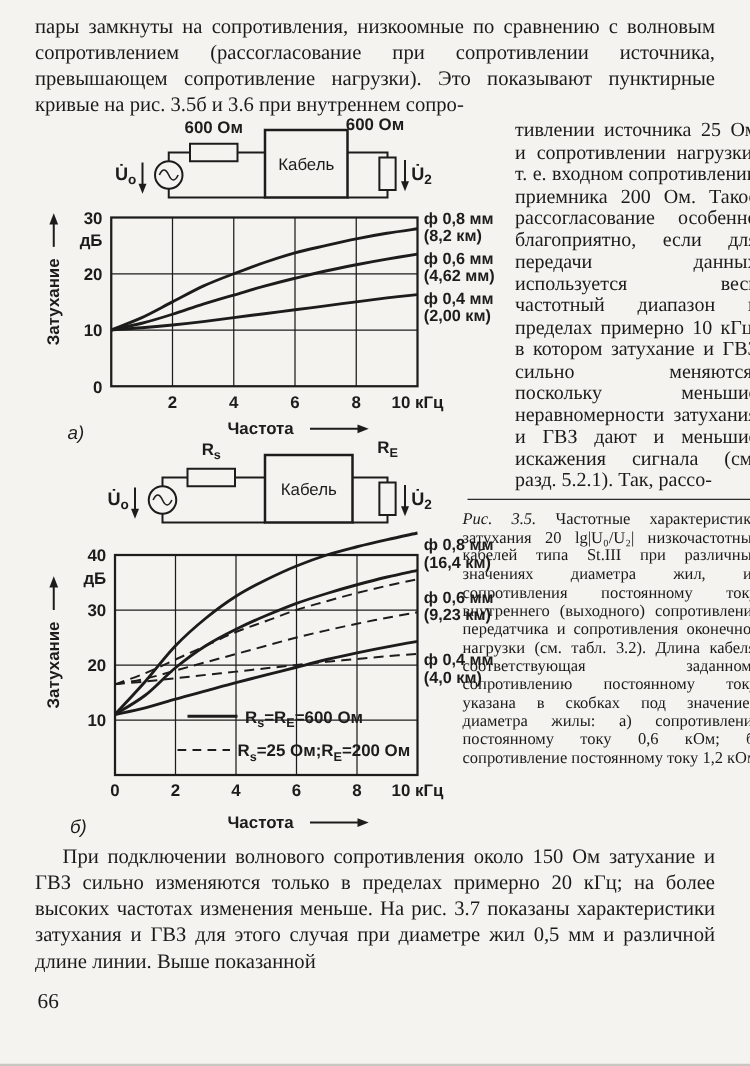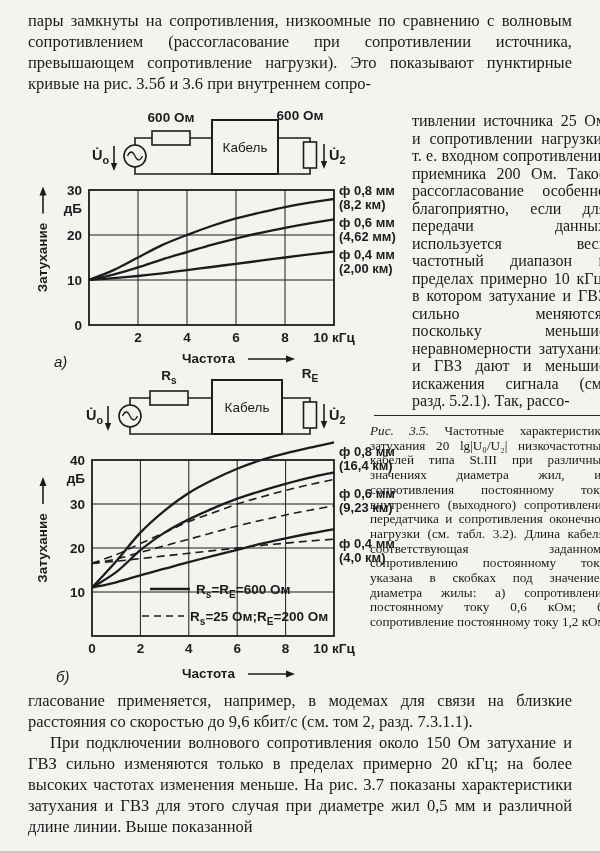--- a/index.html
+++ b/index.html
@@ -4,21 +4,21 @@
 <style>
   html,body{margin:0;padding:0;}
   body{
     width:600px;height:853px;position:relative;overflow:hidden;
     background:#f4f3ef;color:#1a1a1a;
     font-family:"Liberation Serif","DejaVu Serif",serif;
   }
   .content{padding:10px 28px 16px 28px;}
   .body-text{font-size:16.5px;line-height:21px;text-align:justify;margin:0;}
   .indent{text-indent:22px;}
-  .mid{position:relative;height:578px;margin-top:18px;}
+  .mid{position:relative;height:578px;margin-top:2px;}
   .fig{position:absolute;}
   svg{overflow:visible;display:block;}
   svg text{font-family:"Liberation Sans","DejaVu Sans",sans-serif;fill:#1c1c1c;}
   .right-col{
     position:absolute;left:384px;top:0;width:194px;
     font-size:16px;line-height:17.5px;text-align:justify;
   }
   .divider{position:absolute;left:346px;top:303px;width:228px;border-top:1.5px solid #2a2a2a;}
   .caption{
     position:absolute;left:342px;top:312px;width:238px;
@@ -156,19 +156,19 @@
       </svg>
 
     <div class="right-col">тивлении источника 25 Ом и сопротивлении нагрузки, т. е. входном сопротивлении приемника 200 Ом. Такое рассогласование особенно благоприятно, если для передачи данных используется весь частотный диапазон в пределах примерно 10 кГц, в котором затухание и ГВЗ сильно меняются, поскольку меньшие неравномерности затухания и ГВЗ дают и меньшие искажения сигнала (см. разд. 5.2.1). Так, рассо-</div>
 
     <div class="divider"></div>
 
     <div class="caption"><span class="cap-label">Рис. 3.5.</span><span> Частотные характеристики затухания 20 lg|U₀/U₂| низкочастотных кабелей типа St.III при различных значениях диаметра жил, их сопротивления постоянному току, внутреннего (выходного) сопротивления передатчика и сопротивления оконечной нагрузки (см. табл. 3.2). Длина кабеля, соответствующая заданному сопротивлению постоянному току, указана в скобках под значением диаметра жилы: а) сопротивление постоянному току 0,6 кОм; б) сопротивление постоянному току 1,2 кОм</span></div>
   </div>
 
   <div class="bottom">
-    <p class="body-text">гласование применяется, например, в модемах для связи на близкие расстояния со скоростью до 9,6 кбит/с (см. том 2, разд. 7.3.1.1).</p>
     <p class="body-text indent">При подключении волнового сопротивления  около 150 Ом затухание и ГВЗ сильно изменяются только в пределах  примерно 20 кГц; на более высоких частотах изменения меньше. На рис. 3.7 показаны характеристики затухания и ГВЗ для этого случая при диаметре жил 0,5 мм и различной длине линии. Выше показанной</p>
+    <p class="pagenum">66</p>
   </div>
 
 </div>
 
 <div class="scan-edge"></div>
 
 </body></html>

